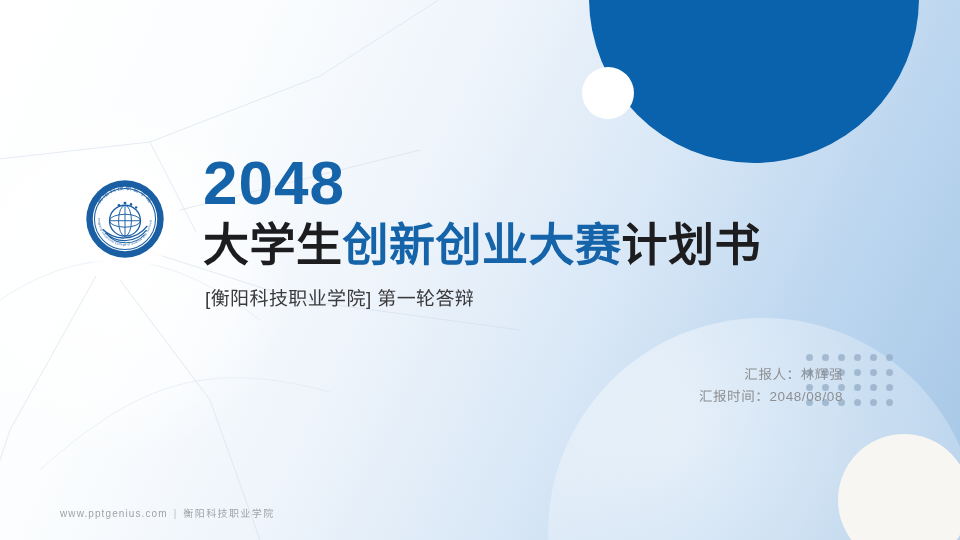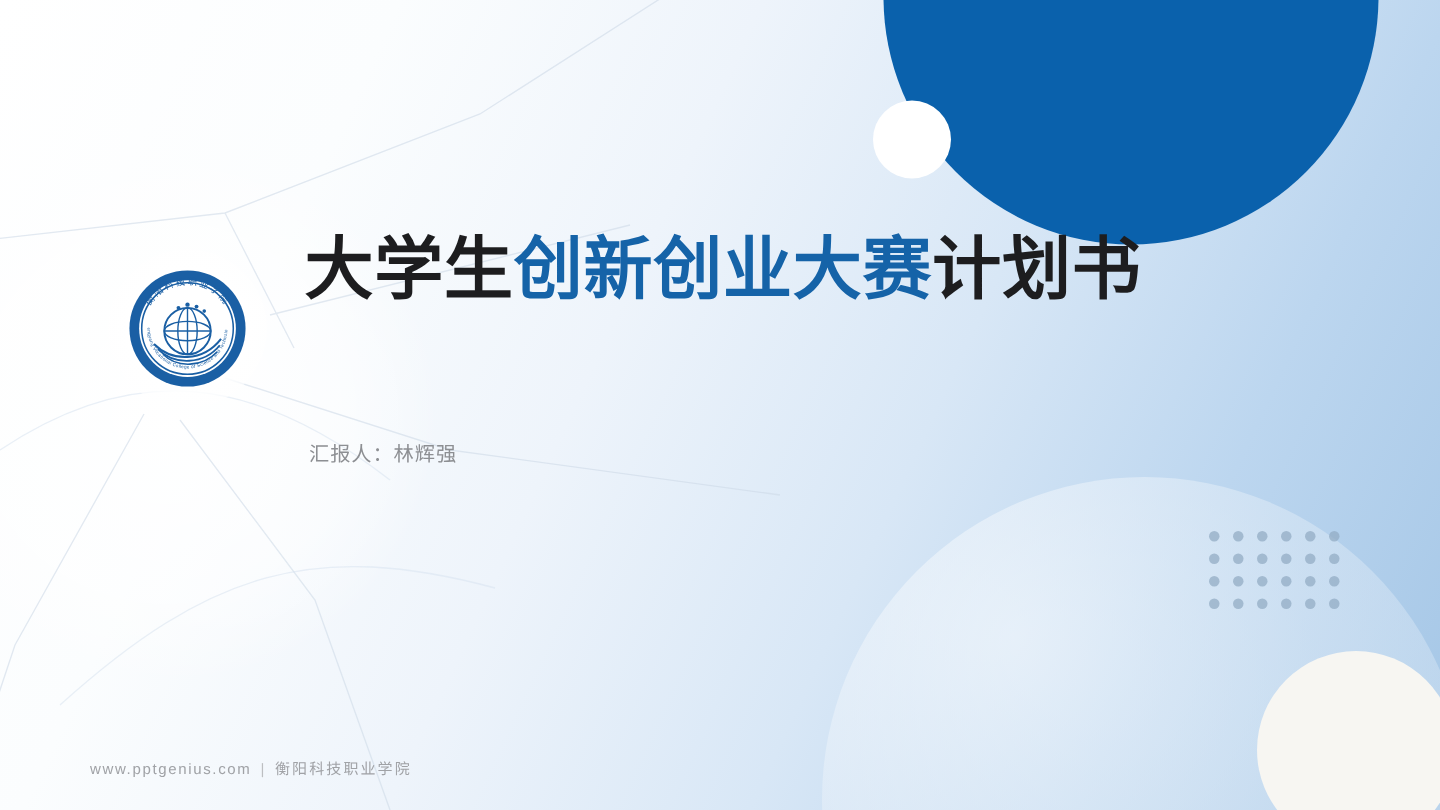--- a/index.html
+++ b/index.html
@@ -163,22 +163,23 @@
   .subtitle {
     margin: 12px 0 0 2px;
     font-size: 19px;
     line-height: 26px;
     color: #3b3b3d;
     font-weight: 400;
     letter-spacing: 0.4px;
   }
 
   .meta {
-    margin-top: 84px;
+    margin-top: 52px;
     margin-left: 3px;
+    text-align: right;
   }
   .meta div {
     font-size: 13.5px;
     line-height: 22px;
     color: #8d8f93;
     letter-spacing: 0.6px;
   }
 
   
   .footer {
@@ -283,28 +284,31 @@
       <text font-size="7.2" fill="#1a5fa4" font-family="'Liberation Sans',sans-serif" letter-spacing="1.6">
         <textPath href="#arcTop" startOffset="50%" text-anchor="middle">衡阳科技职业学院</textPath>
       </text>
       <text font-size="3.6" fill="#1a5fa4" font-family="'Liberation Sans',sans-serif" letter-spacing="0.25">
         <textPath href="#arcBottom" startOffset="50%" text-anchor="middle">Hengyang Vocational College of Science and Technology</textPath>
       </text>
     </svg>
   </div>
 
   <div class="content">
+    <div class="year">2048</div>
 
     <div class="headline">
       <span class="dark">大学生</span><span class="accent">创新创业大赛</span><span class="dark">计划书</span>
     </div>
 
+    <div class="subtitle">[衡阳科技职业学院] 第一轮答辩</div>
 
     <div class="meta">
       <div>汇报人：林辉强</div>
+      <div>汇报时间：2048/08/08</div>
     </div>
   </div>
 
   <div class="footer">
     <span>www.pptgenius.com</span><span class="sep">|</span><span class="org">衡阳科技职业学院</span>
   </div>
 
 </div>
 
 </body></html>

